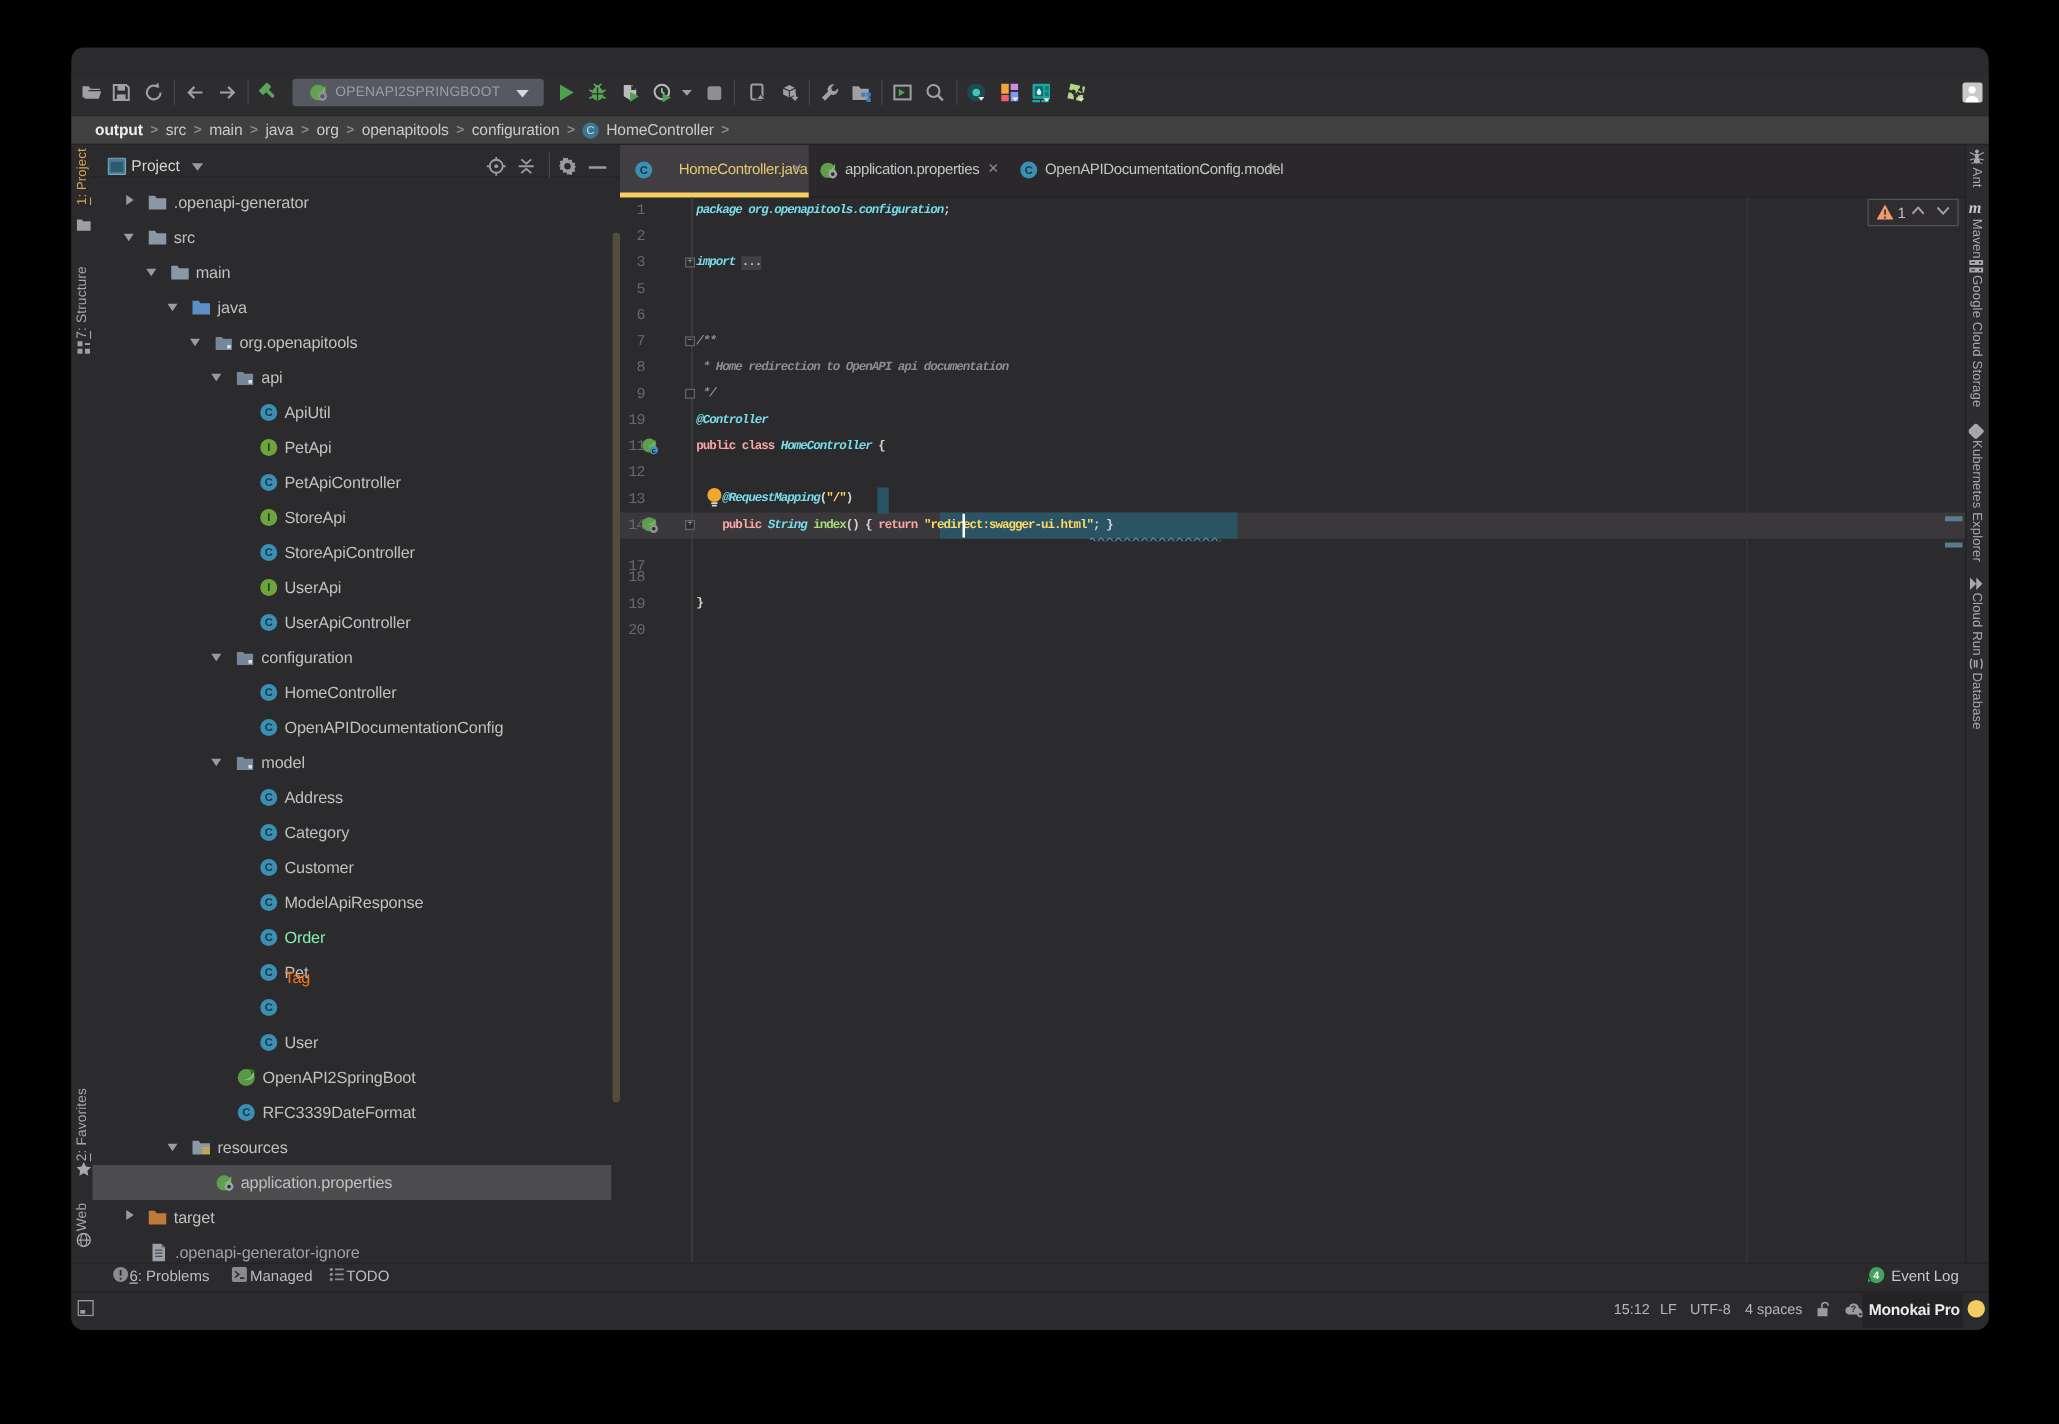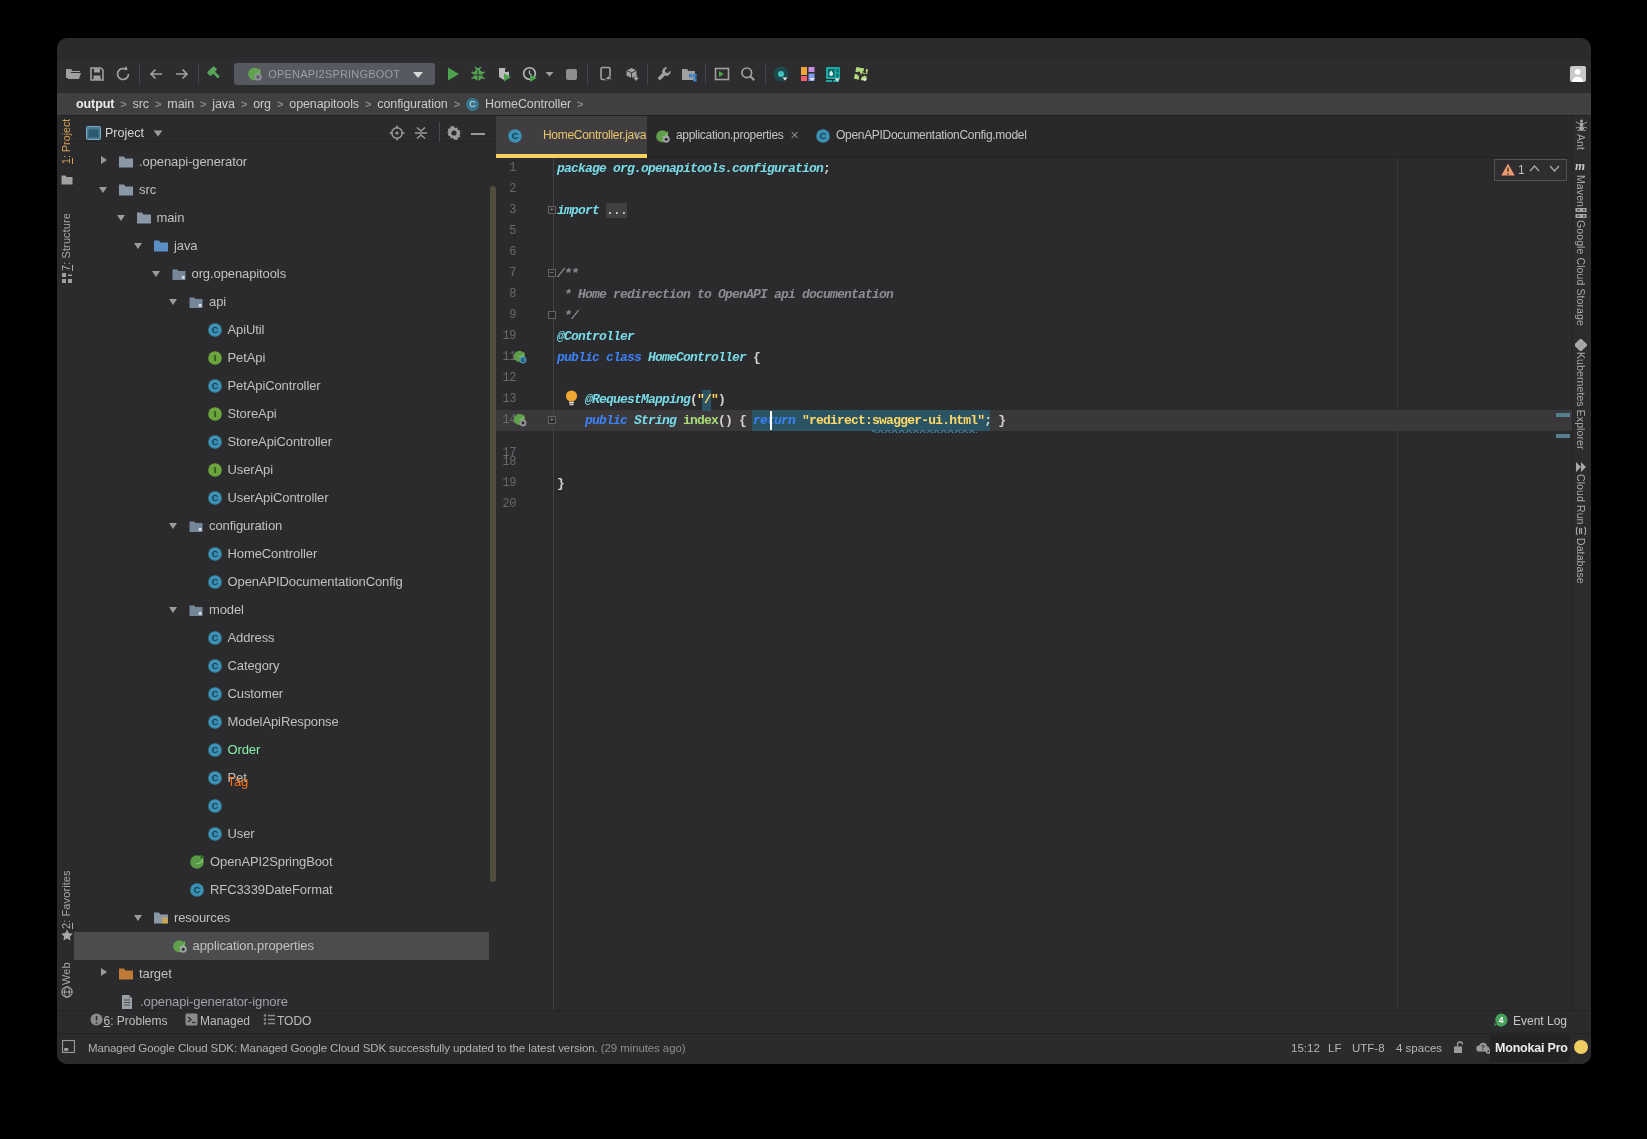--- a/index.html
+++ b/index.html
@@ -13,24 +13,24 @@
 .crumbrow{position:absolute;left:19px;top:0;height:22px;display:flex;align-items:center;font-size:12.5px;color:#c9c9c9;letter-spacing:-0.1px}
 .crumbrow .sep{color:#8a8a8c;font-size:11px;margin:0 6px;font-weight:700}
 #lstrip{position:absolute;left:0;top:78px;width:16px;height:894px;background:#2b2a2c}
 #rstrip{position:absolute;left:1515px;top:78px;width:19px;height:894px;background:#2c2b2d;border-left:1px solid #232225}
 #tree{position:absolute;left:16px;top:78px;width:423px;height:894px;background:#2b2a2c}
 #treehead{position:absolute;left:16px;top:78px;width:423px;height:26px;border-bottom:1px solid #242326}
 #tabs{position:absolute;left:439px;top:78px;width:1076px;height:42px;background:#2a282b;border-bottom:1px solid #232225}
 .trow{position:absolute;height:28px;line-height:28px;font-size:13px;color:#c0c0c0;white-space:nowrap;letter-spacing:-0.1px}
 .arrow-d{position:absolute;width:0;height:0;border-left:4.5px solid transparent;border-right:4.5px solid transparent;border-top:6px solid #9b9b9d;top:11px}
 .arrow-r{position:absolute;width:0;height:0;border-top:4.5px solid transparent;border-bottom:4.5px solid transparent;border-left:6px solid #9b9b9d;top:8px}
-.cline{position:absolute;white-space:pre;font-family:"Liberation Mono",monospace;font-size:13px;letter-spacing:-0.8px;font-weight:700;line-height:21px;height:21px;color:#d6d3d0}
+.cline{position:absolute;white-space:pre;font-family:"Liberation Mono",monospace;font-size:10px;letter-spacing:-0.8px;font-weight:700;line-height:21px;height:21px;color:#d6d3d0}
 .lnum{position:absolute;font-family:"Liberation Mono",monospace;font-size:12px;letter-spacing:-0.5px;color:#69696c;height:21px;line-height:21px;text-align:right;width:30px}
 .cy{color:#78dce8;font-style:italic}
-.pk{color:#3b82f6;font-style:italic}
+.pk{color:#fca5a5;}
 .gr{color:#a9dc76}
 .yl{color:#ffd866}
 .cm{color:#8b8e90;font-style:italic}
 .wh{color:#d6d3d0}
 .fold{position:absolute;width:8px;height:8px;border:1px solid #636366;background:#2a282b;color:#9a9a9c;font-size:8px;line-height:6px;text-align:center;font-family:"Liberation Mono",monospace;font-weight:400}
 .vtextd{writing-mode:vertical-rl;font-size:10.5px;color:#a8a8aa;letter-spacing:0.1px;white-space:nowrap}
 .vtextu{writing-mode:vertical-rl;transform:rotate(180deg);font-size:11px;color:#a8a8aa;letter-spacing:0.1px;white-space:nowrap}
 .statxt{font-size:11.5px;color:#b6b6b8}
 </style></head><body>
 
@@ -548,21 +548,20 @@
 <svg class="abs" style="left:1437px;top:974.5px" width="14" height="14" viewBox="0 0 14 14">
       <path d="M7 0.5a6.5 6.5 0 1 1-6.3 8.2L0.5 13l2.6-1.6A6.5 6.5 0 0 1 7 0.5z" fill="#47a35c"></path>
       <text x="7" y="10" font-size="8.5" font-weight="700" text-anchor="middle" fill="#fff">4</text>
     </svg>
 <div class="abs" style="left:1456px;top:972px;height:23px;line-height:23px;font-size:12px;color:#c7c7c9">Event Log</div>
 <div class="abs" style="left:0;top:995px;width:1534px;height:31px;background:#2b2a2c;border-top:1px solid #222124"></div>
 <svg class="abs" style="left:5px;top:1002px" width="13" height="13" viewBox="0 0 13 13">
       <rect x="0.5" y="0.5" width="12" height="12" fill="none" stroke="#9b9b9d" stroke-width="1.2"></rect>
       <rect x="2.2" y="8" width="4" height="3" fill="#9b9b9d"></rect>
     </svg>
-<div class="abs statxt" style="left:31px;top:995px;height:31px;line-height:31px;font-size:11.5px;letter-spacing:-0.1px;color:#b2b2b4">Managed Google Cloud SDK: Managed Google Cloud SDK successfully updated to the latest version. <span style="color:#8d8d8f">(29 minutes ago)</span></div>
 <div class="abs statxt" style="left:1234px;top:995px;height:31px;line-height:31px">15:12</div>
 <div class="abs statxt" style="left:1271px;top:995px;height:31px;line-height:31px">LF</div>
 <div class="abs statxt" style="left:1295px;top:995px;height:31px;line-height:31px">UTF-8</div>
 <div class="abs statxt" style="left:1339px;top:995px;height:31px;line-height:31px">4 spaces</div>
 <svg class="abs" style="left:1396px;top:1003px" width="11" height="13" viewBox="0 0 11 13">
       <rect x="1" y="5.5" width="8" height="6.5" fill="#9b9b9d"></rect>
       <path d="M3 5.5V3.5a2.5 2.5 0 0 1 5 0" fill="none" stroke="#9b9b9d" stroke-width="1.3" transform="translate(1.5 0)"></path>
     </svg>
 <svg class="abs" style="left:1419px;top:1003px" width="16" height="13" viewBox="0 0 16 13">
       <path d="M3.5 10.5a3 3 0 0 1-.3-6A4 4 0 0 1 11 5.6a2.6 2.6 0 0 1 .8 5z" fill="#9b9b9d"></path>

